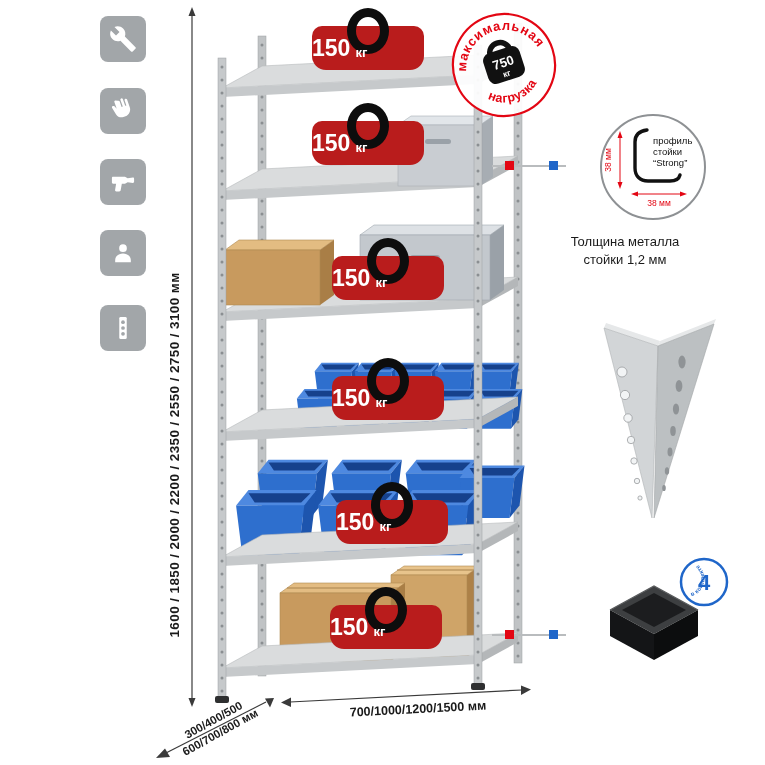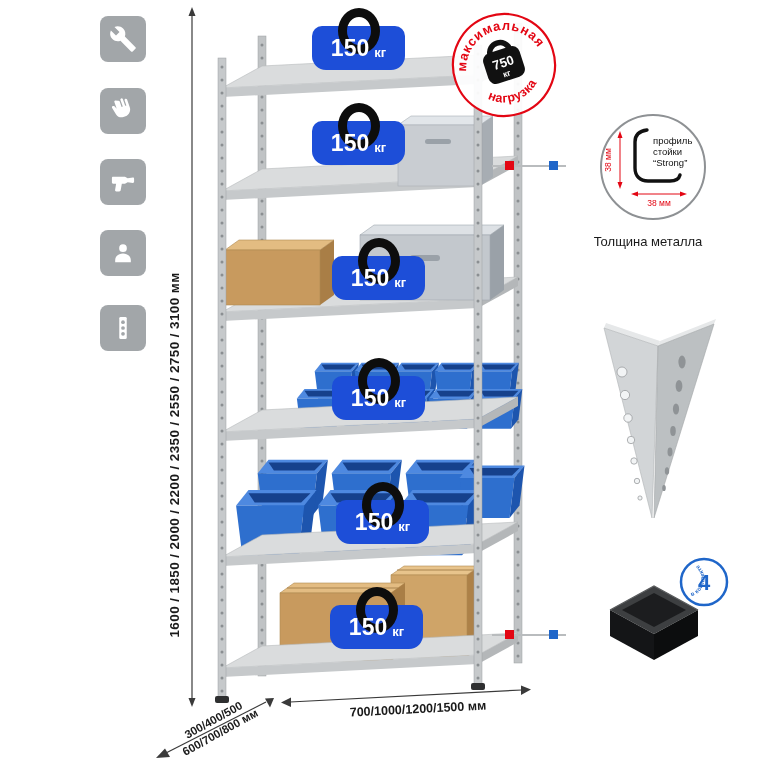--- a/index.html
+++ b/index.html
@@ -8,23 +8,23 @@
   .abs{position:absolute;}
   
   .feat-icon{position:absolute;left:100px;width:46px;height:46px;background:#a2a6a9;
              border-radius:8px;display:flex;align-items:center;justify-content:center;}
   .feat-icon svg{width:28px;height:28px;fill:#fff;}
   
   .height-label{position:absolute;left:-82px;top:444px;width:520px;height:22px;
                 transform:rotate(-90deg);text-align:center;font-size:13.5px;font-weight:bold;
                 letter-spacing:.4px;white-space:nowrap;}
   
-  .weight-badge{position:absolute;width:93px;height:44px;background:#1d4ed8;z-index:2;
+  .weight-badge{position:absolute;width:112px;height:44px;background:#b91c1c;z-index:2;
                 border-radius:10px 10px 14px 14px;display:flex;align-items:center;
-                justify-content:center;gap:5px;color:#fff;}
+                justify-content:flex-start;gap:5px;color:#fff;}
   .weight-badge::before{content:"";position:absolute;top:-18px;left:50%;
                 transform:translateX(-50%);width:24px;height:28px;border:9px solid #0d0d0d;
                 border-radius:50%;z-index:-1;}
   .weight-badge .val{font-size:23px;font-weight:bold;line-height:1;}
   .weight-badge .unit{font-size:13px;font-weight:bold;margin-top:8px;line-height:1;}
   
   .marker-line{position:absolute;width:74px;height:2px;background:#b9bcbe;z-index:4;}
   .marker{position:absolute;width:9px;height:9px;z-index:5;}
   .marker.red{background:#e30613;}
   .marker.blue{background:#1f66c9;}
@@ -234,22 +234,23 @@
     <polygon points="24,79 21.5,72 26.5,72" fill="#e30613"></polygon>
     <text transform="rotate(-90 15 50)" x="15" y="50" text-anchor="middle" font-size="8.5" fill="#e30613">38 мм</text>
     <line x1="40" y1="84" x2="86" y2="84" stroke="#e30613" stroke-width="1"></line>
     <polygon points="35,84 42,81.5 42,86.5" fill="#e30613"></polygon>
     <polygon points="91,84 84,81.5 84,86.5" fill="#e30613"></polygon>
     <text x="63" y="96" text-anchor="middle" font-size="8.5" fill="#e30613">38 мм</text>
     <text x="57" y="34" font-size="9.5" fill="#111">профиль</text>
     <text x="57" y="45" font-size="9.5" fill="#111">стойки</text>
     <text x="57" y="56" font-size="9.5" fill="#111">“Strong”</text>
   </svg>
-  <div class="caption" style="left:568px;top:233px">
+  <div class="caption" style="left:545px;top:233px">
     <div>Толщина металла</div>
+    <div>стойки 1,2 мм</div>
   </div>
 
   <svg class="abs" style="left:592px;top:300px" width="130" height="230" viewBox="0 0 130 230">
     <polygon points="12,28 14,23 68,41 66,46" fill="#e6e8e9"></polygon>
     <polygon points="66,46 68,41 124,19 122,24" fill="#e6e8e9"></polygon>
     <polygon points="12,28 66,46 60,218" fill="#d2d5d7" stroke="#b0b3b5" stroke-width="0.6"></polygon>
     <polygon points="66,46 122,24 62,218" fill="#bcc0c2" stroke="#a3a6a8" stroke-width="0.6"></polygon>
     <circle cx="30" cy="72" r="5" fill="#f2f4f5" stroke="#9a9da0" stroke-width="0.8"></circle>
     <circle cx="33" cy="95" r="4.6" fill="#f2f4f5" stroke="#9a9da0" stroke-width="0.8"></circle>
     <circle cx="36" cy="118" r="4.2" fill="#f2f4f5" stroke="#9a9da0" stroke-width="0.8"></circle>

